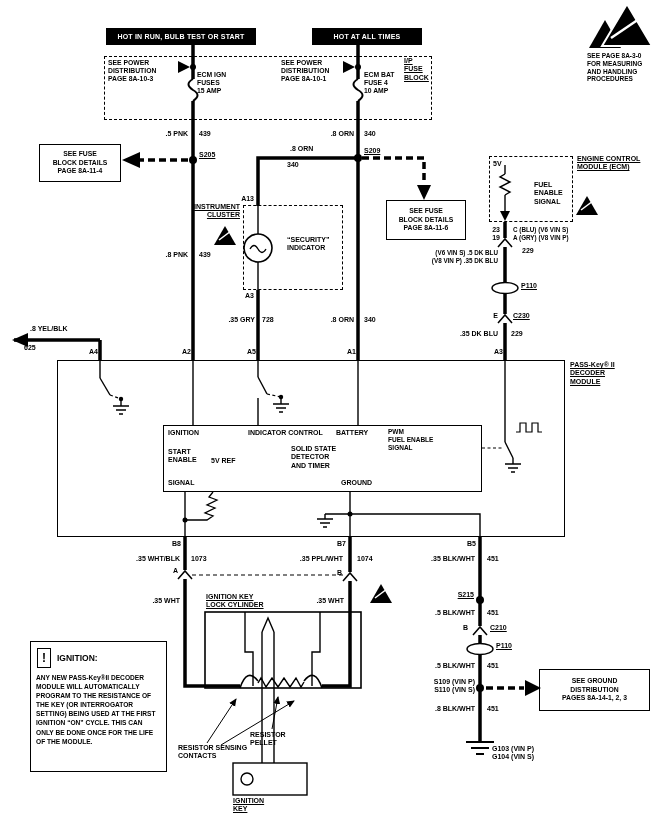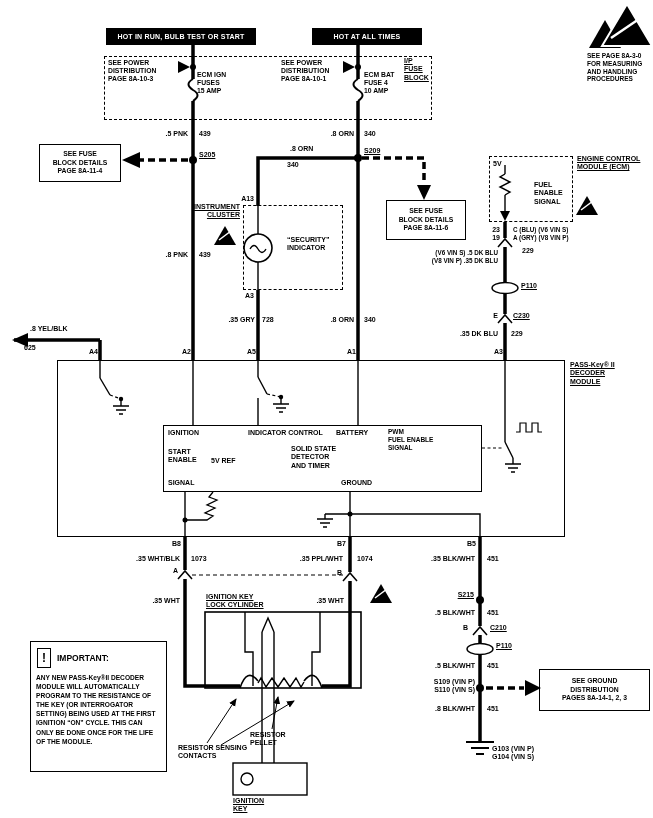--- a/index.html
+++ b/index.html
@@ -328,21 +328,21 @@
   <div class="lbl r" style="left:424px; top:705px; width:51px;">.8 BLK/WHT</div>
   <div class="lbl" style="left:487px; top:705px;">451</div>
   <div class="lbl" style="left:492px; top:745px;">G103 (VIN P)
 G104 (VIN S)</div>
   <div class="refbox" style="left:539px; top:669px; width:111px; height:42px;">SEE GROUND
 DISTRIBUTION
 PAGES 8A-14-1, 2, 3</div>
 
   <div class="solidbox" style="left:30px; top:641px; width:137px; height:131px; border-width:1.7px;"></div>
   <div class="bang" style="left:37px; top:648px; width:14px; height:20px;">!</div>
-  <div class="lbl" style="left:57px; top:653px; font-size:8.5px;">IMPORTANT:</div>
+  <div class="lbl" style="left:57px; top:653px; font-size:8.5px;">IGNITION:</div>
   <div class="body-text" style="left:36px; top:673px; width:126px;">ANY NEW PASS-Key®II DECODER MODULE WILL AUTOMATICALLY PROGRAM TO THE RESISTANCE OF THE KEY (OR INTERROGATOR SETTING) BEING USED AT THE FIRST IGNITION “ON” CYCLE. THIS CAN ONLY BE DONE ONCE FOR THE LIFE OF THE MODULE.</div>
 
   <div class="lbl" style="left:178px; top:744px;">RESISTOR SENSING
 CONTACTS</div>
   <div class="lbl" style="left:250px; top:731px;">RESISTOR
 PELLET</div>
   <div class="lbl u" style="left:233px; top:797px;">IGNITION
 KEY</div>
 
 </div>

